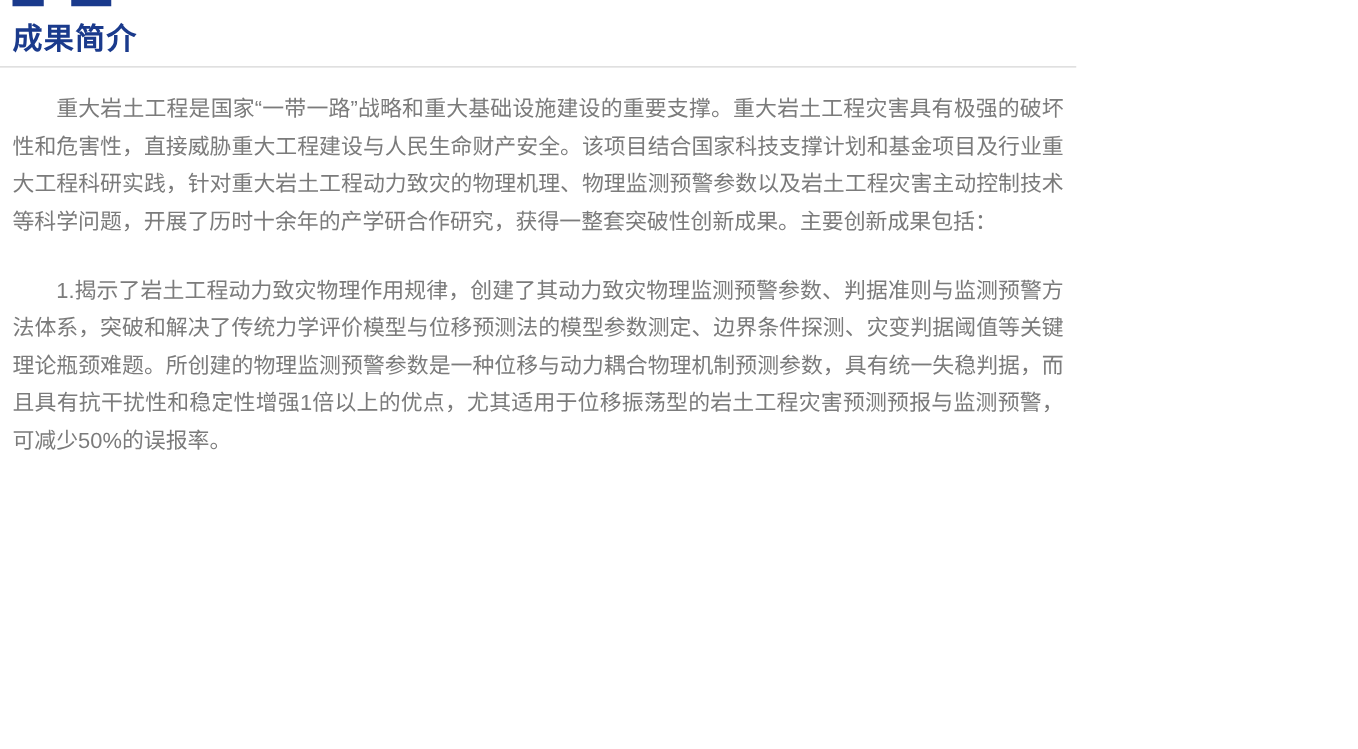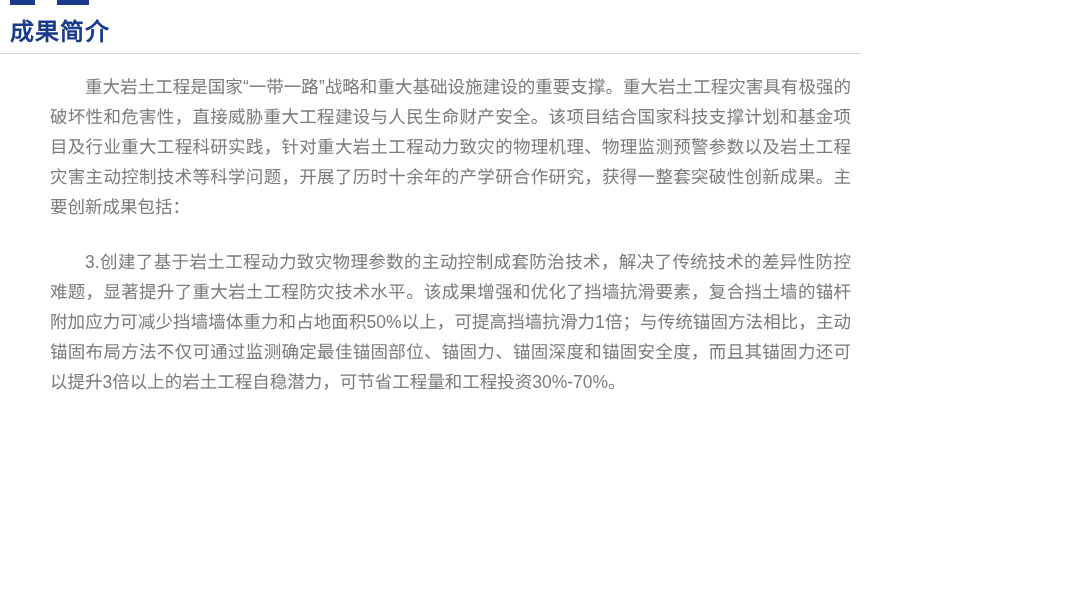--- a/index.html
+++ b/index.html
@@ -48,34 +48,33 @@
   .article {
     padding-top: 18px;
     color: var(--body-color);
     font-size: 17.5px;
     line-height: 30px;
     text-align: justify;
   }
   .article p {
     text-indent: 2em;
     margin-bottom: 25px;
-    margin-left: 40px;
   }
   .article p:last-child { margin-bottom: 0; }
 </style>
 </head>
 <body>
 
 <div class="page">
 
   <span class="top-fragment f1"></span>
   <span class="top-fragment f2"></span>
 
   <h1 class="page-title">成果简介</h1>
 
   <hr class="title-divider">
 
   <div class="article">
     <p>重大岩土工程是国家“一带一路”战略和重大基础设施建设的重要支撑。重大岩土工程灾害具有极强的破坏性和危害性，直接威胁重大工程建设与人民生命财产安全。该项目结合国家科技支撑计划和基金项目及行业重大工程科研实践，针对重大岩土工程动力致灾的物理机理、物理监测预警参数以及岩土工程灾害主动控制技术等科学问题，开展了历时十余年的产学研合作研究，获得一整套突破性创新成果。主要创新成果包括：</p>
-    <p>3.创建了基于岩土工程动力致灾物理参数的主动控制成套防治技术，解决了传统技术的差异性防控难题，显著提升了重大岩土工程防灾技术水平。该成果增强和优化了挡墙抗滑要素，复合挡土墙的锚杆附加应力可减少挡墙墙体重力和占地面积50%以上，可提高挡墙抗滑力1倍；与传统锚固方法相比，主动锚固布局方法不仅可通过监测确定最佳锚固部位、锚固力、锚固深度和锚固安全度，而且其锚固力还可以提升3倍以上的岩土工程自稳潜力，可节省工程量和工程投资30%-70%。</p>
+    <p>1.揭示了岩土工程动力致灾物理作用规律，创建了其动力致灾物理监测预警参数、判据准则与监测预警方法体系，突破和解决了传统力学评价模型与位移预测法的模型参数测定、边界条件探测、灾变判据阈值等关键理论瓶颈难题。所创建的物理监测预警参数是一种位移与动力耦合物理机制预测参数，具有统一失稳判据，而且具有抗干扰性和稳定性增强1倍以上的优点，尤其适用于位移振荡型的岩土工程灾害预测预报与监测预警，可减少50%的误报率。</p>
   </div>
 
 </div>
 
 </body></html>

